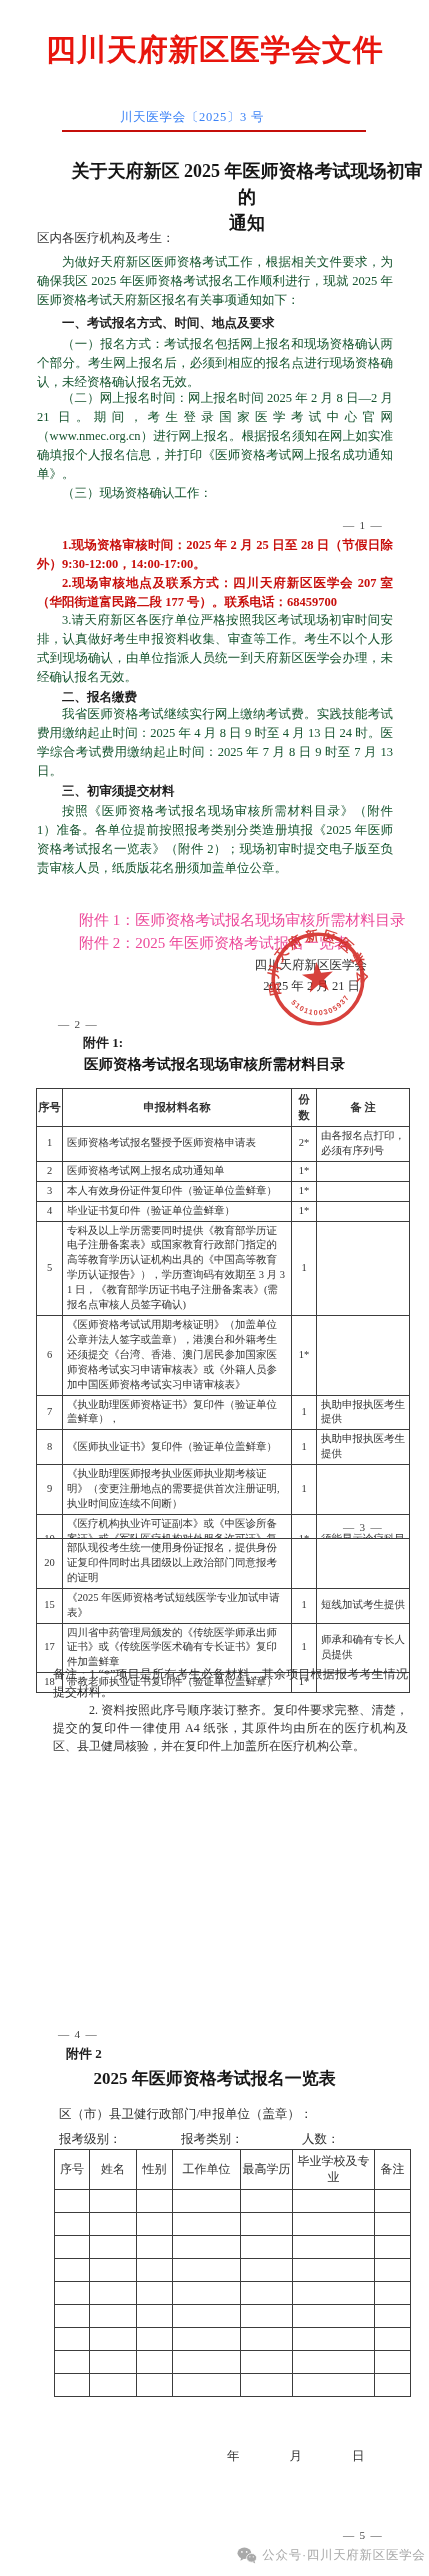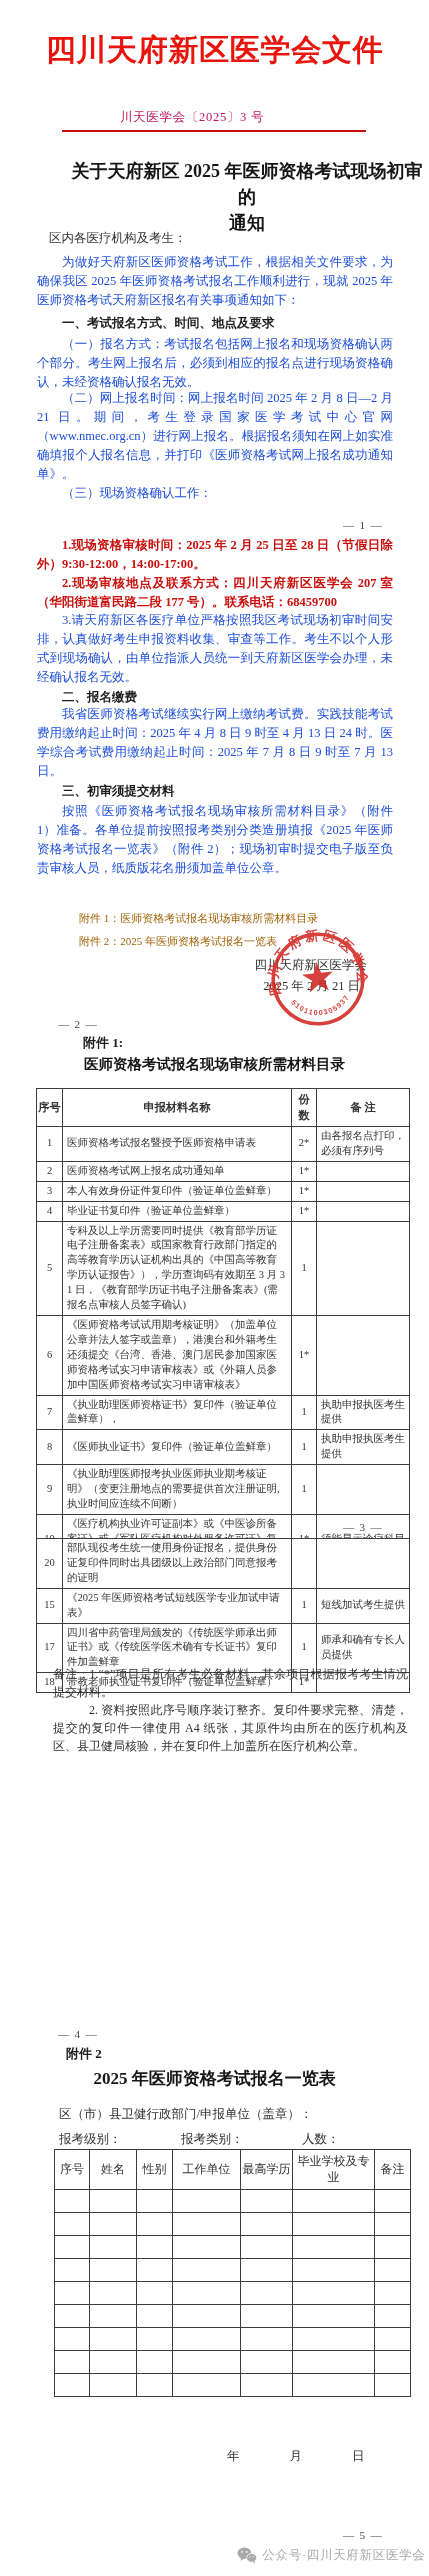--- a/index.html
+++ b/index.html
@@ -11,36 +11,36 @@
     color:#2b2b2b;
   }
   .abs { position:absolute; }
   .org-header {
     top:30px; left:0; width:429px; text-align:center;
     font-size:30px; font-weight:bold; color:#e8150d; letter-spacing:0.7px;
     white-space:nowrap;
   }
   .doc-number {
     top:109px; left:0; width:384px; text-align:center;
-    font-size:12.5px; color:#be185d; letter-spacing:0.7px;
+    font-size:12.5px; color:#3b82f6; letter-spacing:0.7px;
   }
   .red-rule { top:130px; left:62px; width:304px; height:2px; background:#c50f0a; }
   .notice-title {
     top:158px; left:37px; width:356px; text-align:center;
     font-size:18px; font-weight:bold; line-height:26px; color:#161616;margin-left:32px;
   }
-  .salutation { top:230px; left:37px; font-size:12.5px; color:#333;margin-left:12px; }
+  .salutation { top:230px; left:37px; font-size:12.5px; color:#333; }
   .para {
     left:37px; width:356px; font-size:12.5px; line-height:19px;
-    text-align:justify; text-indent:2em; color:#1d4ed8;
+    text-align:justify; text-indent:2em; color:#14532d;
   }
   .heading { font-weight:bold; color:#1d1d1d; }
   .red-text { color:#c8100d; font-weight:bold; }
   .page-marker { font-size:11.2px; color:#444; letter-spacing:1.3px; }
-  .att-ref { left:79px; font-size:11px; color:#a16207; }
+  .att-ref { left:79px; font-size:15px; color:#ec4899; }
   .sign-line { font-size:12.5px; color:#333; text-align:right; }
   .seal-box { top:929px; left:268px; width:100px; height:100px; transform:rotate(-6deg); }
   .att-label { font-size:13px; font-weight:bold; color:#1d1d1d; }
   .att1-title { top:1055px; left:0; width:429px; text-align:center; font-size:14.5px; font-weight:bold; color:#161616; }
   table { border-collapse:collapse; table-layout:fixed; background:#fff; }
   .t1 { width:373px; font-size:10.5px; color:#333; }
   .t1 th, .t1 td { border:1px solid #3c3c3c; padding:2px 4px; line-height:1.42; vertical-align:middle; word-break:break-all; }
   .t1 th { font-weight:bold; text-align:center; font-size:11.2px; padding:2.6px 1.3px; }
   .t1 td:nth-child(1), .t1 td:nth-child(3) { text-align:center; padding:2px 0.7px; }
   .t1 td:nth-child(2), .t1 td:nth-child(4) { text-align:left; }

